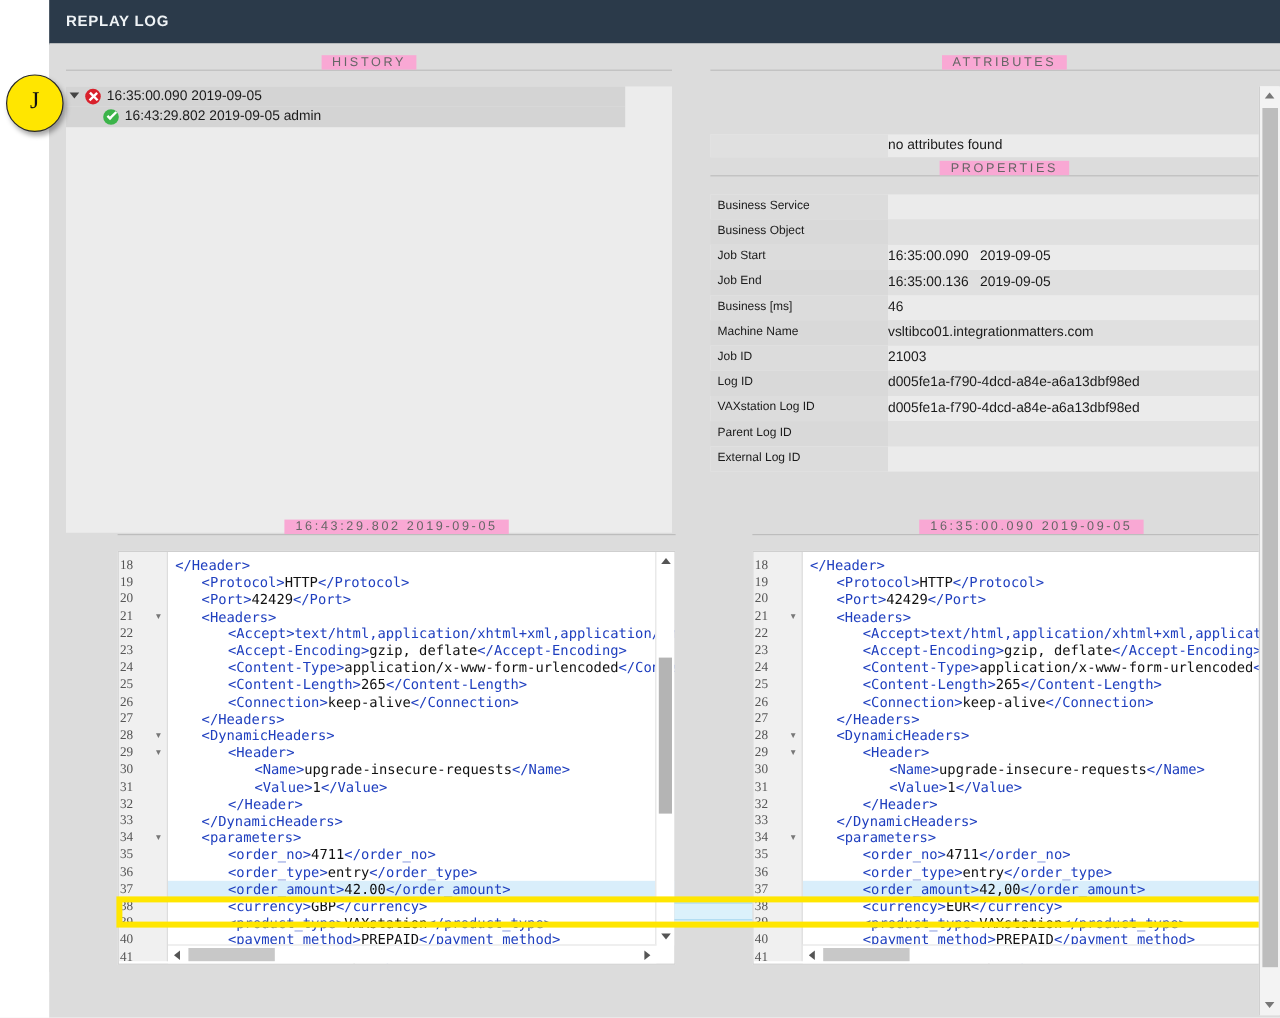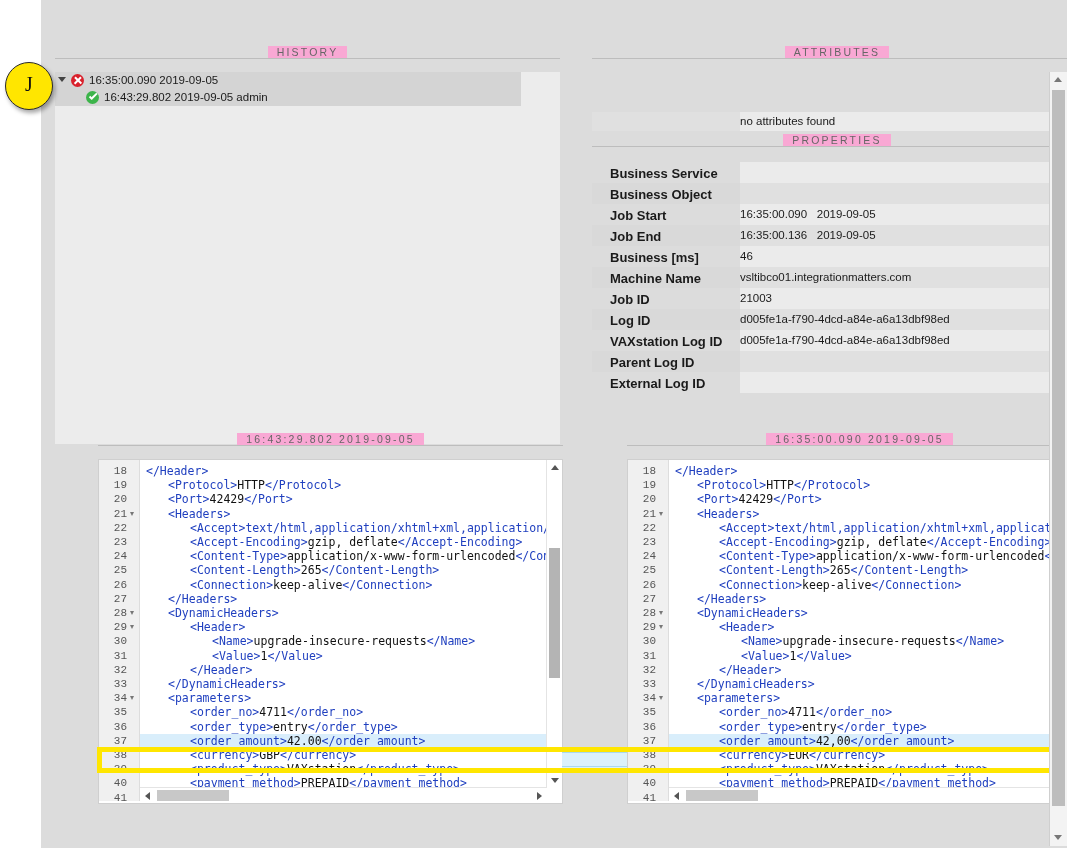--- a/index.html
+++ b/index.html
@@ -46,37 +46,37 @@
   
   #attr-legend{left:551px;top:16px;width:490px;}
   .attr-row{position:absolute;left:551px;top:76px;width:490px;height:19px;background:#ebebeb;}
   .attr-row .k{position:absolute;left:0;top:0;width:148px;height:19px;background:#e0e0e0;}
   .attr-row .v{position:absolute;left:148px;top:3px;font-size:11.5px;color:#1a1a1a;}
 
   #prop-legend{left:551px;top:104px;width:490px;}
   .props{position:absolute;left:551px;top:126px;width:490px;}
   .prow{position:relative;height:21px;}
   .prow.odd{background:#ebebeb;} .prow.even{background:#e0e0e0;}
-  .prow .k{position:absolute;left:18px;top:4px;font-size:13px;font-weight:bold;color:#1a1a1a;}
+  .prow .k{position:absolute;left:6px;top:4px;font-size:10px;font-weight:normal;color:#1a1a1a;}
   .prow .kbg{position:absolute;left:0;top:0;width:148px;height:21px;background:#d9d9d9;}
   .prow.odd .kbg{background:#dcdcdc;}
   .prow .v{position:absolute;left:148px;top:4px;font-size:11.5px;color:#1a1a1a;white-space:pre;}
 
   
   #diff-left-legend{left:57px;top:403px;width:465px;}
   #diff-right-legend{left:586px;top:403px;width:465px;}
 
   .codebox{position:absolute;top:423px;width:463px;height:343px;background:#ffffff;
            border:1px solid #cfcfcf;overflow:hidden;}
   #code-left{left:57px;}  #code-right{left:586px;}
 
   .gutter{position:absolute;left:0;top:0;width:40px;height:341px;background:#f0f0f0;
           border-right:1px solid #ddd;}
-  .gutter .gn{position:absolute;right:12px;font-size:11px;line-height:14.2px;color:#555;
-              font-family:Liberation Mono, monospace;}
+  .gutter .gn{position:absolute;right:28px;font-size:11px;line-height:14.2px;color:#555;
+              font-family:Liberation Serif, serif;}
   .gutter .gf{position:absolute;right:5px;font-size:8px;line-height:14.2px;color:#777;}
 
   .codearea{position:absolute;left:41px;top:0;right:0;bottom:0;overflow:hidden;}
   .cline{position:absolute;left:0;white-space:pre;font-family:"DejaVu Sans Mono",monospace;
          font-size:11.5px;line-height:14.2px;color:#1f3fbf;height:14.2px;}
   .cline .pl{color:#111;}
   .cline.hl{background:#d9eefb;width:100%;}
 
   
   .vsb{position:absolute;right:0;top:0;width:15px;bottom:15px;background:#fff;border-left:1px solid #e4e4e4;}
@@ -127,20 +127,23 @@
           background:#ffe600;border:1.5px solid #2a2a2a;box-shadow:2px 3px 4px rgba(0,0,0,.35);
           z-index:60;}
   .jbadge span{position:absolute;left:0;top:10px;width:46px;text-align:center;font-size:20px;
                color:#111;font-family:"Liberation Serif",serif;}
 </style>
 </head>
 <body>
 
 <div id="app">
 
+  <div class="titlebar">
+    <div class="t">REPLAY LOG</div>
+  </div>
 
   <div class="body">
 
     <div class="legend" id="history-legend">
       <span class="lbl">HISTORY</span>
     </div>
     <div class="hist-list">
       <div class="hist-rows" id="hist-rows">
           <div class="hist-row r0">
             <span class="twisty"></span>

